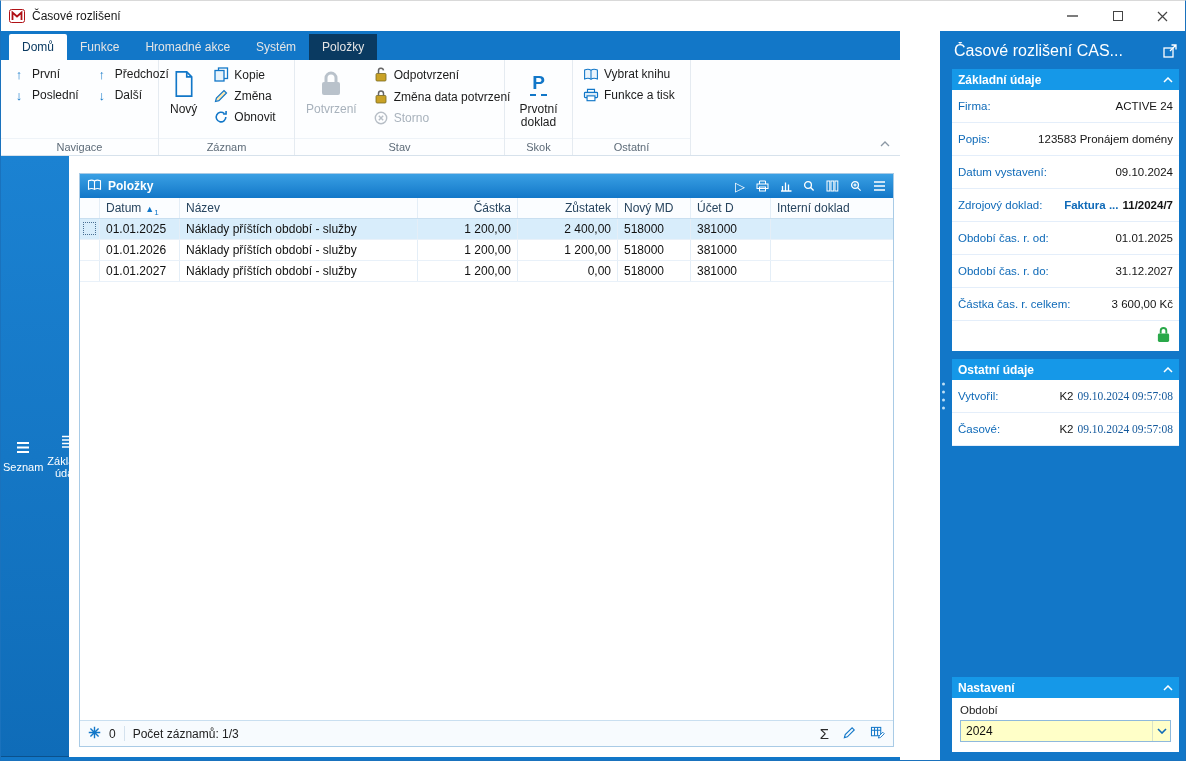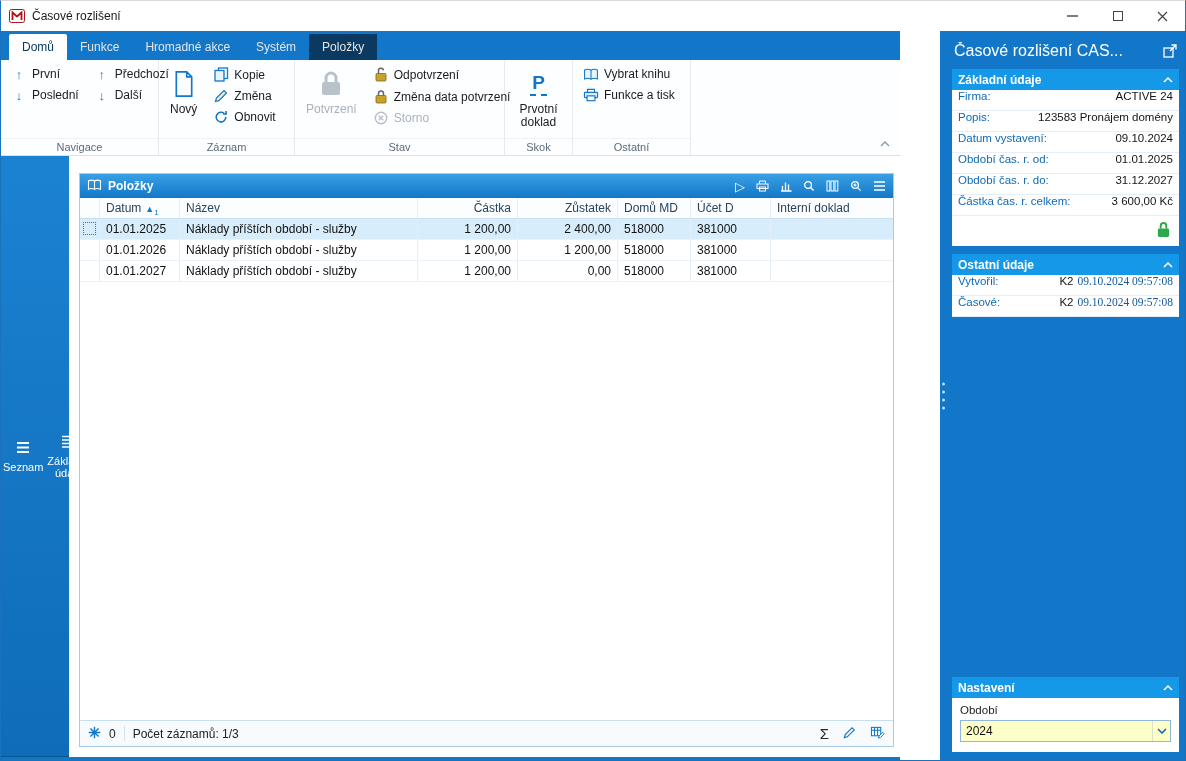--- a/index.html
+++ b/index.html
@@ -74,21 +74,21 @@
 
   
   .right-panel { width:245px; flex:0 0 245px; background:#1277c8; position:relative; display:flex; flex-direction:column; padding:0 6px 8px 12px;margin-left:40px; }
   .splitter-dots { position:absolute; left:2px; top:50%; transform:translateY(-50%); display:flex; flex-direction:column; gap:5px; cursor:col-resize; }
   .dot { width:3px; height:3px; border-radius:50%; background:#bfe0f5; }
   .rp-title-row { padding:11px 2px 9px; display:flex; align-items:center; gap:6px; color:#fff; }
   .rp-title { font-size:16px; white-space:nowrap; overflow:hidden; flex:1; }
   .card { background:#fff; margin-bottom:8px; }
   .card-head { height:21px; background:#1598e8; color:#fff; font-weight:bold; font-size:12px; display:flex; align-items:center; padding:0 6px; cursor:default; }
   .card-head .chev { margin-left:auto; display:inline-flex; }
-  .field-row { height:21px; display:flex; align-items:flex-start; padding:0 6px; border-bottom:1px solid #e4eefa; font-size:11.5px; }
+  .field-row { height:21px; display:flex; align-items:center; padding:16px 6px; border-bottom:1px solid #e4eefa; font-size:11.5px; }
   .f-label { color:#0f6ab8; white-space:nowrap; }
   .f-value { margin-left:auto; color:#151515; white-space:nowrap; }
   .f-link { color:#0f6ab8; font-weight:bold; cursor:default; }
   .f-bold { font-weight:bold; margin-left:4px; }
   .f-datetime { color:#14599c; margin-left:4px;font-family:Liberation Serif, serif; }
   .lock-row { height:30px; display:flex; align-items:center; justify-content:flex-end; padding:0 8px; }
   .rp-spacer { flex:1; }
   .nast-body { padding:6px 8px 10px; }
   .obdobi-label { font-size:11.5px; color:#222; margin-bottom:4px; }
   .combo { height:22px; background:#ffffc8; border:1px solid #8fb9dc; display:flex; align-items:center; }
@@ -378,21 +378,21 @@
             </div>
 
             <div class="thead">
               <div class="c w-sel"></div>
               <div class="c w-datum">
                 <span>Datum</span><span class="sort"><span>▲</span><span class="ord">1</span></span>
               </div>
               <div class="c w-nazev">Název</div>
               <div class="c w-castka">Částka</div>
               <div class="c w-zust">Zůstatek</div>
-              <div class="c w-md">Domů MD</div>
+              <div class="c w-md">Nový MD</div>
               <div class="c w-d">Účet D</div>
               <div class="c w-int">Interní doklad</div>
             </div>
 
             <div class="trow selected">
               <div class="c w-sel">
                   <span class="selbox"></span>
                 </div>
               <div class="c w-datum">01.01.2025</div>
               <div class="c w-nazev">Náklady příštích období - služby</div>
@@ -482,20 +482,24 @@
         </div>
         <div class="field-row">
           <span class="f-label">Popis:</span>
           <span class="f-value">123583 Pronájem domény</span>
         </div>
         <div class="field-row">
           <span class="f-label">Datum vystavení:</span>
           <span class="f-value">09.10.2024</span>
         </div>
         <div class="field-row">
+          <span class="f-label">Zdrojový doklad:</span>
+          <span class="f-value"><span class="f-link">Faktura ...</span><span class="f-bold">11/2024/7</span></span>
+        </div>
+        <div class="field-row">
           <span class="f-label">Období čas. r. od:</span>
           <span class="f-value">01.01.2025</span>
         </div>
         <div class="field-row">
           <span class="f-label">Období čas. r. do:</span>
           <span class="f-value">31.12.2027</span>
         </div>
         <div class="field-row">
           <span class="f-label">Částka čas. r. celkem:</span>
           <span class="f-value">3 600,00 Kč</span>

